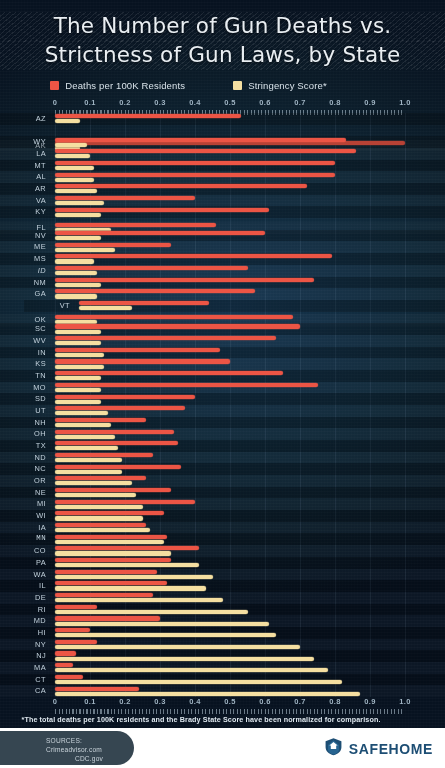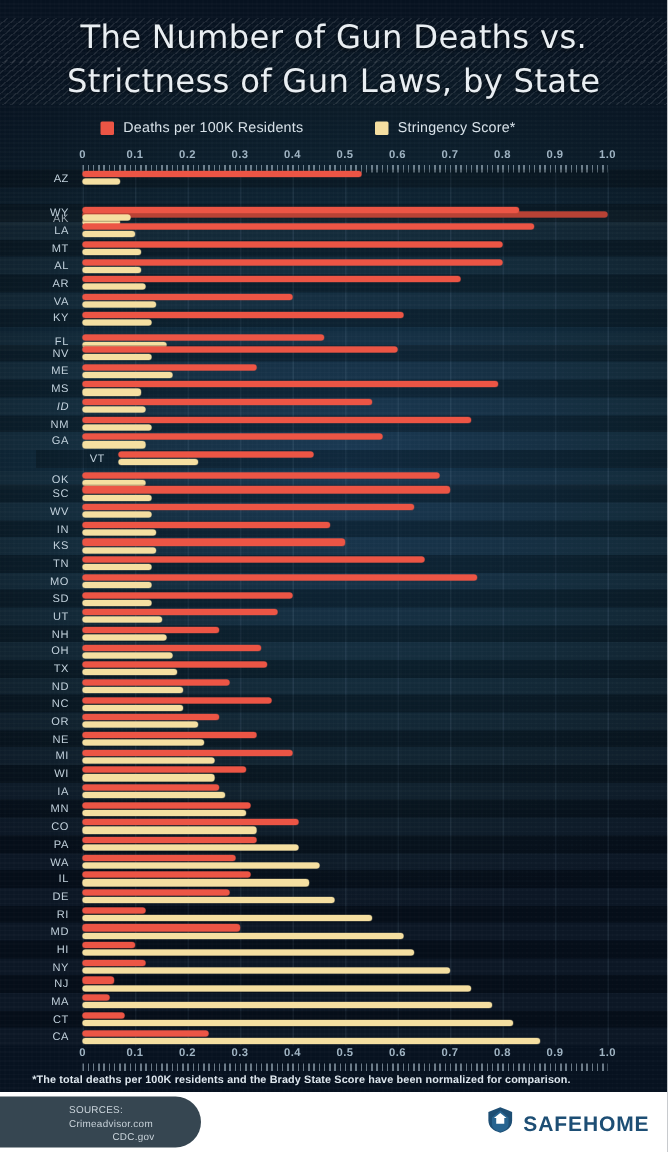--- a/index.html
+++ b/index.html
@@ -37,21 +37,21 @@
     position:absolute;left:0;width:445px;text-align:center;
     color:#e9eef2;font-weight:400;letter-spacing:.2px;
     font-size:21.5px;text-shadow:0 1px 3px rgba(0,0,0,.6);
     font-family:"DejaVu Sans","Liberation Sans",sans-serif;
   }
   .title-line.l1{top:13px;}
   .title-line.l2{top:42px;}
 
   
   .legend{position:absolute;top:78px;left:0;width:377px;height:14px;
-          display:flex;justify-content:center;align-items:center;gap:48px;padding-left:17px;}
+          display:flex;justify-content:center;align-items:center;gap:48px;}
   .legend-item{display:flex;align-items:center;gap:6px;}
   .swatch{width:9px;height:9px;border-radius:1px;display:block;}
   .legend-label{color:#d8e2e9;font-size:9.5px;letter-spacing:.15px;white-space:nowrap;}
 
   
   .axis{position:absolute;left:0;width:445px;height:13px;}
   .axis.top{top:98px;}
   .axis.bottom{top:697px;}
   .axis-tick{
     position:absolute;transform:translateX(-50%);
@@ -366,21 +366,21 @@
           <div class="state-label">WI</div>
           <div class="bar red" style="width: 108.5px; background: rgb(236, 85, 69);"></div>
           <div class="bar yellow" style="width: 87.5px; background: rgb(245, 223, 161);"></div>
         </div>
         <div class="row alt" style="top: 408.8px;">
           <div class="rowbg"></div>
           <div class="state-label">IA</div>
           <div class="bar red" style="width: 91px; background: rgb(236, 85, 69);"></div>
           <div class="bar yellow" style="width: 94.5px; background: rgb(245, 223, 161);"></div>
         </div>
-        <div class="row" style="top: 420.48px;">
+        <div class="row" style="top: 420.48px; font-family: Liberation Mono, monospace;">
           <div class="rowbg"></div>
           <div class="state-label">MN</div>
           <div class="bar red" style="width: 112px; background: rgb(236, 85, 69);"></div>
           <div class="bar yellow" style="width: 108.5px; background: rgb(245, 223, 161);"></div>
         </div>
         <div class="row alt" style="top: 432.16px;">
           <div class="rowbg"></div>
           <div class="state-label">CO</div>
           <div class="bar red" style="width: 143.5px; background: rgb(236, 85, 69);"></div>
           <div class="bar yellow" style="width: 115.5px; background: rgb(245, 223, 161);"></div>

